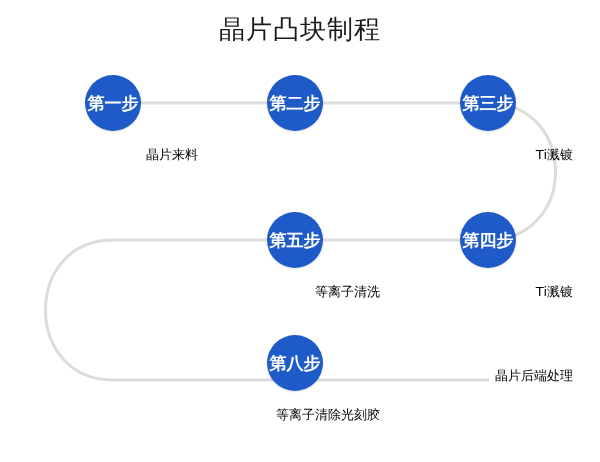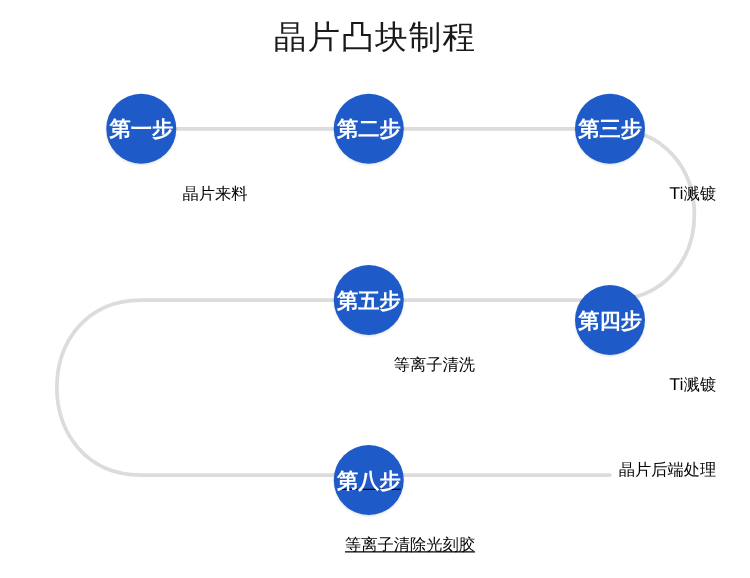--- a/index.html
+++ b/index.html
@@ -58,23 +58,23 @@
     color: #000000;
     white-space: nowrap;
     text-align: right;
   }
   
   .pos-r1c1 { left: 28px;  top: 75px; }
   .pos-r1c2 { left: 210px; top: 75px; }
   .pos-r1c3 { left: 403px; top: 75px; }
   .pos-r2c1 { left: 28px;  top: 212px; }
   .pos-r2c2 { left: 210px; top: 212px; }
-  .pos-r2c3 { left: 403px; top: 228px; }
+  .pos-r2c3 { left: 403px; top: 212px; }
   .pos-r3c1 { left: 28px;  top: 352px; }
-  .pos-r3c2 { left: 210px; top: 356px; text-decoration: underline; }
+  .pos-r3c2 { left: 210px; top: 335px; }
   .pos-r3c3 { left: 403px; top: 352px; }
 </style>
 </head>
 <body>
 
 <div class="canvas">
 
   <div class="title">晶片凸块制程</div>
 
   <svg class="connectors" viewBox="0 0 600 462" xmlns="http://www.w3.org/2000/svg" aria-hidden="true">

